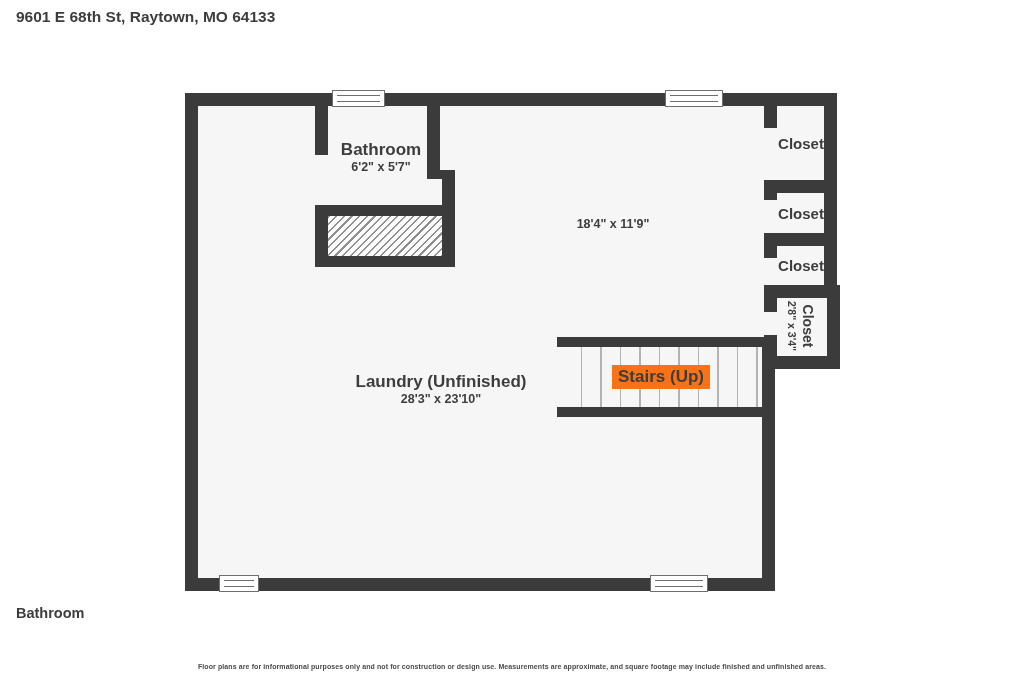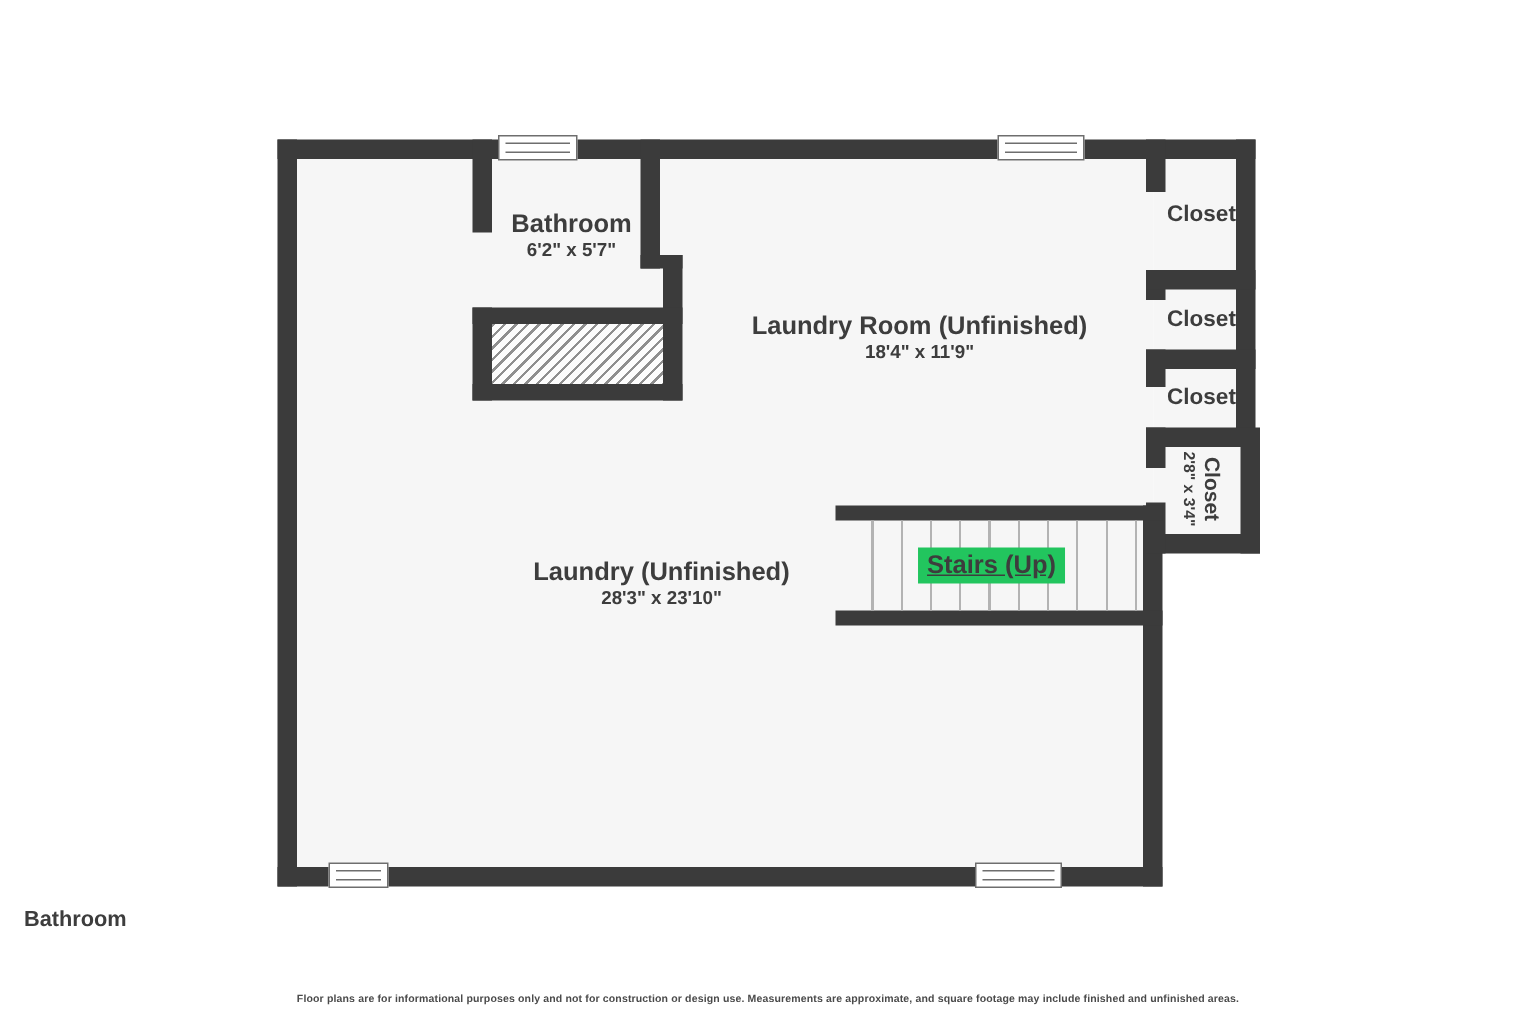--- a/index.html
+++ b/index.html
@@ -24,27 +24,28 @@
   .room-label{position:absolute;transform:translate(-50%,-50%);text-align:center;
     color:#3d3d3d;white-space:nowrap;line-height:1.25;}
   .rname{font-size:17px;font-weight:bold;}
   .rdim{font-size:12.5px;font-weight:bold;}
   .closet-label{position:absolute;transform:translate(-50%,-50%);font-size:15px;
     font-weight:bold;color:#3d3d3d;white-space:nowrap;}
   .rot{transform:translate(-50%,-50%) rotate(90deg);}
   .rot .rname{font-size:14px;}
   .rot .rdim{font-size:10.5px;}
   .stairs-label{position:absolute;transform:translate(-50%,-50%);font-size:17px;font-weight:bold;
-    color:#3d3d3d;background:#22c55e;padding:2px 6px;white-space:nowrap;text-decoration:underline;}
+    color:#3d3d3d;background:#f97316;padding:2px 6px;white-space:nowrap;}
 </style>
 </head>
 <body>
 
 <div class="page">
 
+  <div class="title">9601 E 68th St, Raytown, MO 64133</div>
 
   <div class="plan">
 
     <div class="floor" style="left:192px;top:100px;width:577px;height:484px;"></div>
     <div class="floor" style="left:769px;top:100px;width:62px;height:260px;"></div>
 
     <div class="wall" style="left:185px;top:93px;width:652px;height:13px;"></div>
     <div class="wall" style="left:185px;top:93px;width:13px;height:498px;"></div>
     <div class="wall" style="left:185px;top:578px;width:590px;height:13px;"></div>
     <div class="wall" style="left:824px;top:93px;width:13px;height:205px;"></div>
@@ -87,21 +88,20 @@
     <div class="window" style="left:650px;top:575px;width:58px;height:17px;">
         <div class="pane"></div>
       </div>
 
     <div class="room-label" style="left:381px;top:157px;">
       <div class="rname">Bathroom</div>
       <div class="rdim">6'2" x 5'7"</div>
     </div>
 
     <div class="room-label" style="left:613px;top:225px;">
-      <div class="rname">Laundry Room (Unfinished)</div>
       <div class="rdim">18'4" x 11'9"</div>
     </div>
 
     <div class="room-label" style="left:441px;top:389px;">
       <div class="rname">Laundry (Unfinished)</div>
       <div class="rdim">28'3" x 23'10"</div>
     </div>
 
     <div class="stairs-label" style="left:661px;top:377px;">Stairs (Up)</div>
 

